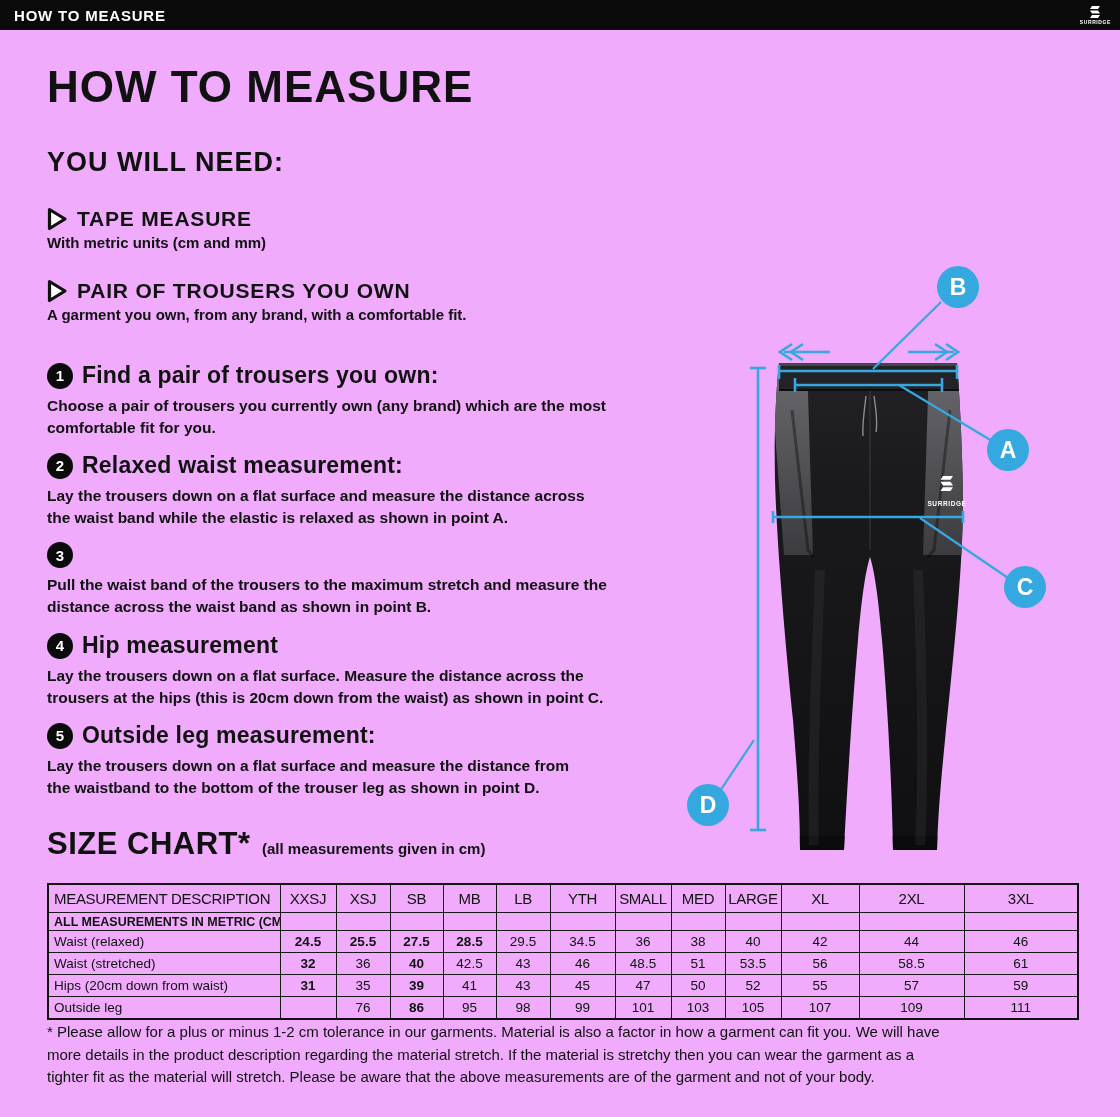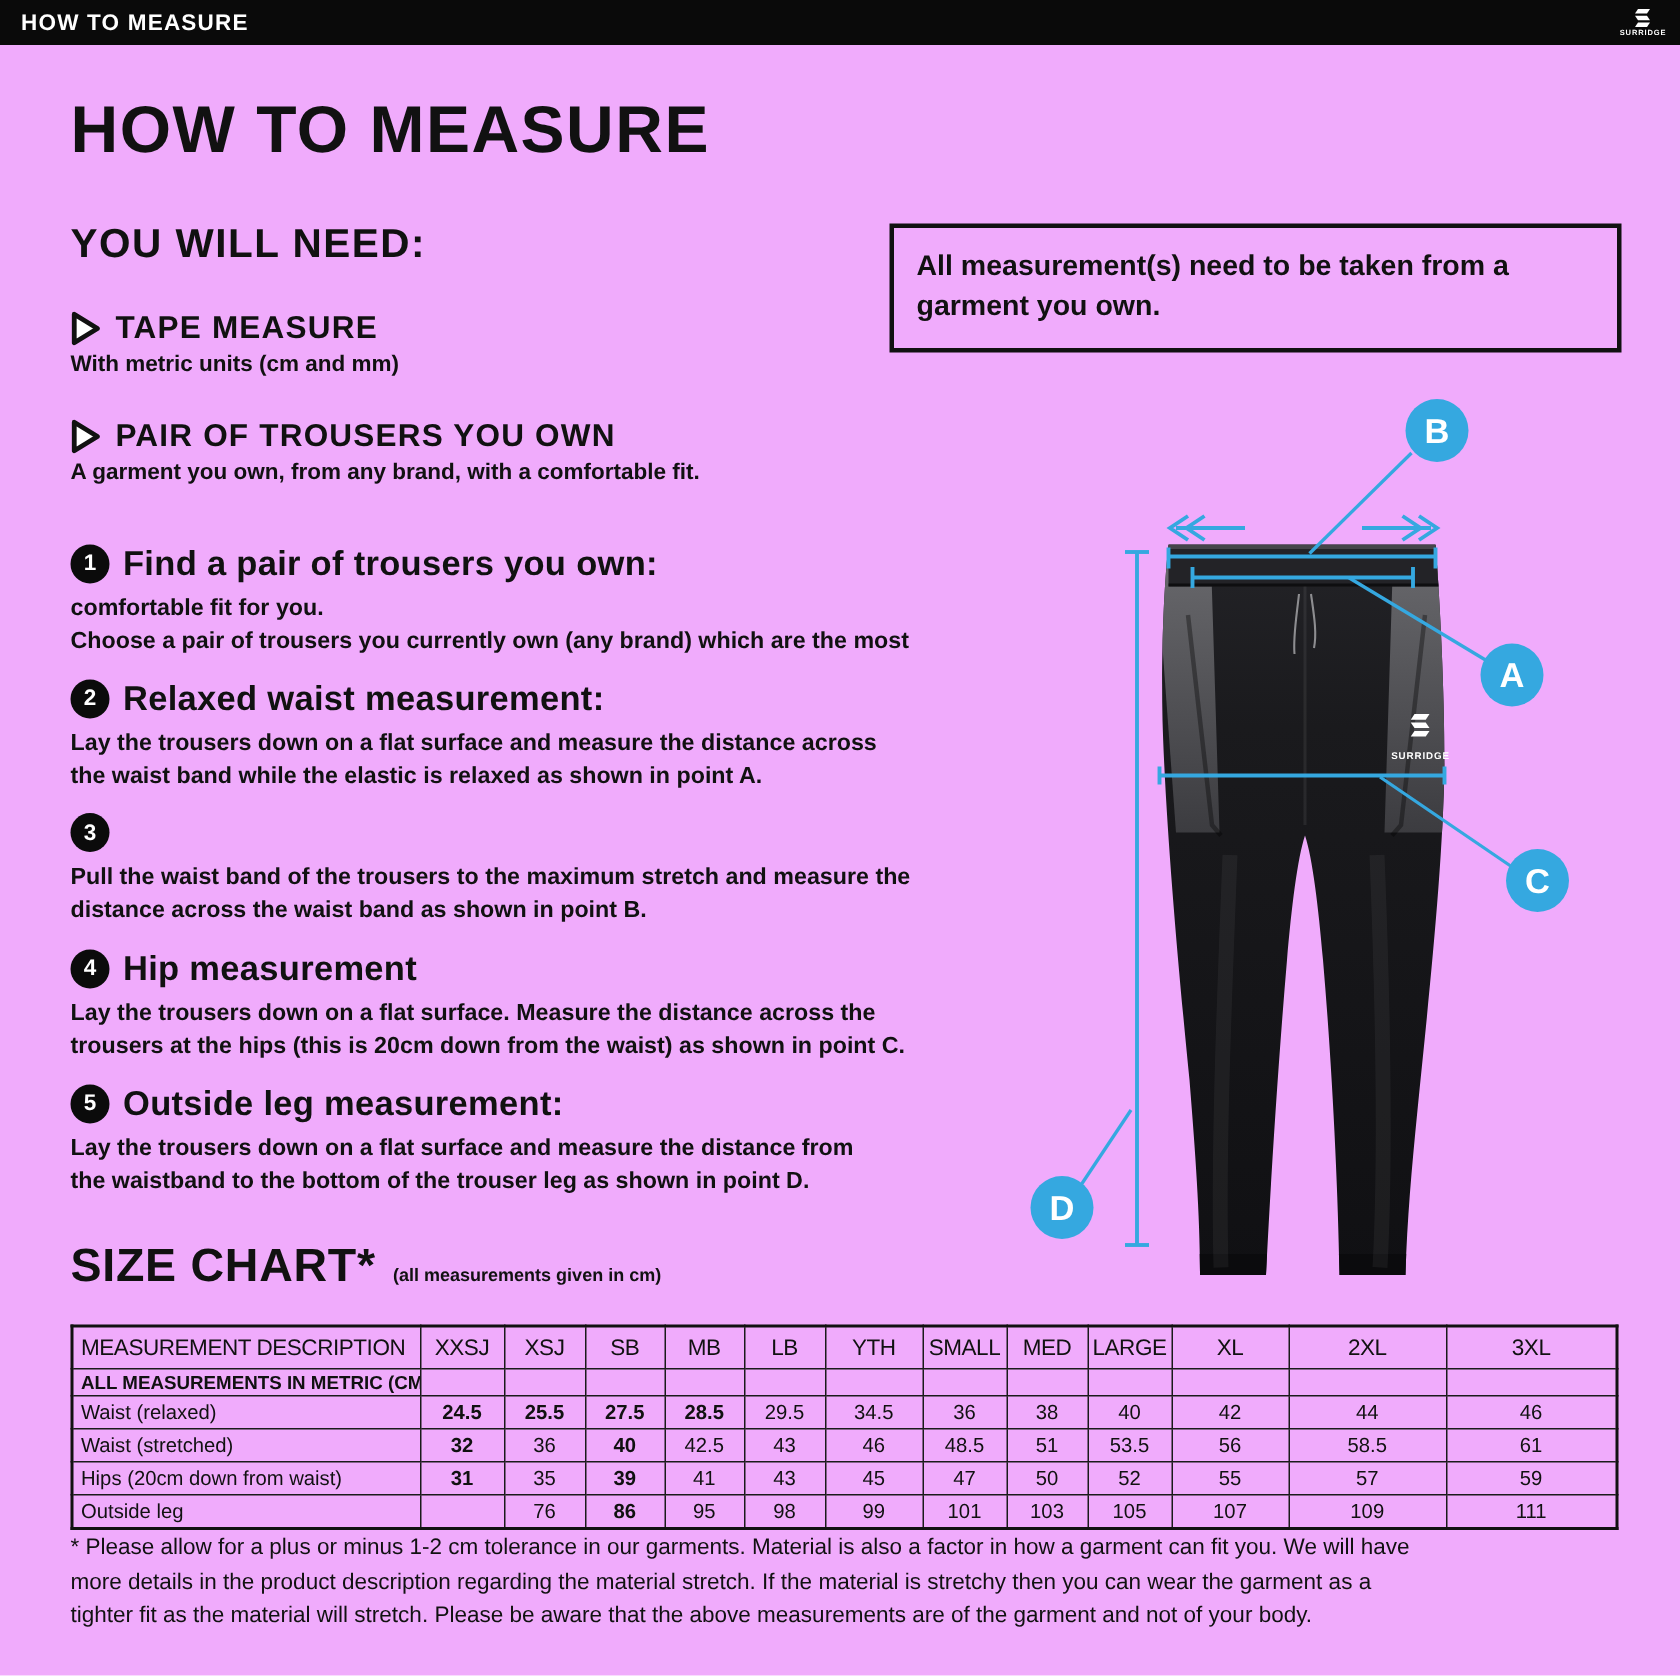--- a/index.html
+++ b/index.html
@@ -25,21 +25,21 @@
   
   .step{position:absolute;left:47px;width:600px;}
   .step-head{display:flex;align-items:center;gap:9px;}
   .step-num{width:26px;height:26px;border-radius:50%;background:#0b0b0b;color:#fff;
             display:flex;align-items:center;justify-content:center;font-size:15px;font-weight:700;flex:0 0 26px;}
   .step-title{font-size:23px;font-weight:700;letter-spacing:.2px;}
   .step-body{font-size:15.5px;font-weight:600;line-height:1.45;margin-top:6px;}
   
   .size-head{position:absolute;left:47px;top:826px;}
   .size-title{font-size:31px;font-weight:800;letter-spacing:.5px;display:inline;}
-  .size-sub{font-size:12px;font-weight:700;margin-left:7px;}
+  .size-sub{font-size:15px;font-weight:700;margin-left:7px;}
   table.size{position:absolute;left:47px;top:883px;border-collapse:collapse;table-layout:fixed;
              width:1030px;}
   table.size th,table.size td{border:1.6px solid #1a1a1a;text-align:center;padding:0 2px;
              overflow:hidden;white-space:nowrap;}
   table.size{border:2.5px solid #111;}
   table.size th{font-size:15px;font-weight:400;letter-spacing:-.3px;height:27px;}
   table.size th.desc,table.size td.desc{text-align:left;padding-left:5px;}
   tr.metric td{height:17px;font-size:12.5px;font-weight:700;}
   tr.datarow td{height:21px;font-size:13.5px;font-weight:400;}
   tr.datarow td.bold{font-weight:700;}
@@ -61,21 +61,20 @@
         <polygon points="2,4.5 10,4.5 12,7.5 4,7.5" fill="#fff"></polygon>
         <polygon points="4,9 12,9 10,12 2,12" fill="#fff"></polygon>
       </svg>
       <span class="brand-text">SURRIDGE</span>
     </div>
   </div>
 
   <div class="h1">HOW TO MEASURE</div>
   <div class="h2">YOU WILL NEED:</div>
 
-  <div class="note">All measurement(s) need to be taken from a garment you own.</div>
 
   <div class="need-item" style="top:207px;">
     <div class="need-row">
       <svg width="21" height="24" viewBox="0 0 21 24">
         <polygon points="2.5,2.5 18,12 2.5,21.5" fill="#fff" stroke="#111" stroke-width="3.2" stroke-linejoin="round"></polygon>
       </svg>
       <span class="need-label">TAPE MEASURE</span>
     </div>
     <div class="need-desc">With metric units (cm and mm)</div>
   </div>
@@ -89,22 +88,22 @@
     </div>
     <div class="need-desc">A garment you own, from any brand, with a comfortable fit.</div>
   </div>
 
   <div class="step" style="top:362px;">
     <div class="step-head">
       <div class="step-num">1</div>
       <div class="step-title">Find a pair of trousers you own:</div>
     </div>
     <div class="step-body">
+      <div>Choose a pair of trousers you currently own (any brand) which are the most</div>
       <div>comfortable fit for you.</div>
-      <div>Choose a pair of trousers you currently own (any brand) which are the most</div>
     </div>
   </div>
 
   <div class="step" style="top:452px;">
     <div class="step-head">
       <div class="step-num">2</div>
       <div class="step-title">Relaxed waist measurement:</div>
     </div>
     <div class="step-body">
       <div>Lay the trousers down on a flat surface and measure the distance across</div>

